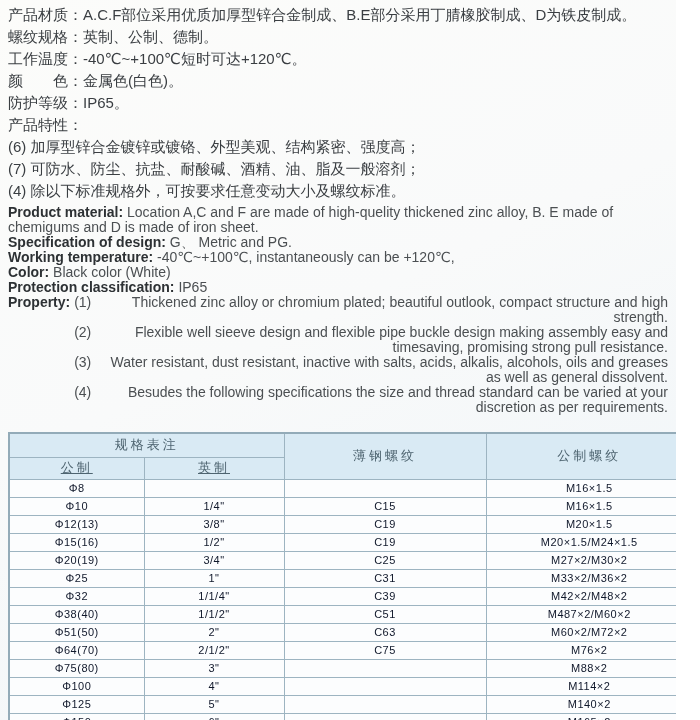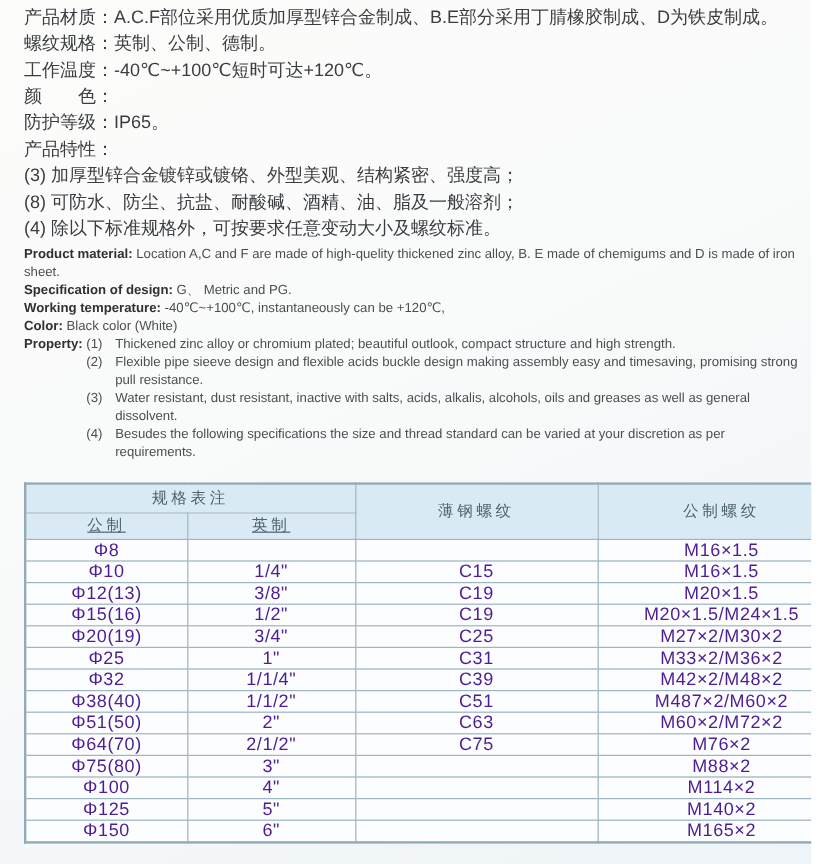--- a/index.html
+++ b/index.html
@@ -2,40 +2,40 @@
 <html><head>
 <meta charset="utf-8">
 <style>
   * { margin:0; padding:0; box-sizing:border-box; }
   html,body { width:700px; }
   body { font-family:"Liberation Sans","DejaVu Sans",sans-serif; }
   .page {
     position:relative;
     width:676px; height:720px;
     background:linear-gradient(155deg,#fcfcfa 0%,#f9fafa 45%,#eef4f8 100%);
-    padding:4px 8px 0 20px;
+    padding:4px 8px 0 8px;
     overflow:hidden;
   }
   
   .cn { font-size:15px; line-height:22px; color:#3a3e42; }
   .cn-line { display:flex; }
   .cn-label { white-space:pre; flex:0 0 auto; }
   .cn-value { white-space:pre-wrap; }
   .cn-prop { display:flex;flex-direction:column; }
   .cn-prop-items { display:flex; flex-direction:column; }
   
-  .en { margin-top:3px; font-size:11px; line-height:15px; color:#4b4f52; }
+  .en { margin-top:3px; font-size:14px; line-height:15px; color:#4b4f52; }
   .en-line { }
   .en-label { font-weight:bold; color:#2d3134; }
   .en-prop { display:flex; }
   .en-prop-label { font-weight:bold; color:#2d3134; white-space:pre; flex:0 0 auto; }
   .en-prop-items { display:flex; flex-direction:column; flex:1 1 auto; }
   .en-prop-item { display:flex; }
   .en-prop-num { flex:0 0 24px; }
-  .en-prop-text { flex:1 1 auto; }
+  .en-prop-text { flex:1 1 auto;text-align:right; }
   
   .tbl-wrap { margin-top:17px; }
   table.spec {
     width:684px;
     border-collapse:collapse;
     table-layout:fixed;
   }
   table.spec th, table.spec td {
     border:1px solid #9db4c1;
     text-align:center;
@@ -47,22 +47,22 @@
   table.spec th {
     background:#d9eaf4;
     color:#4e6470;
     font-size:13px;
     letter-spacing:3px;
     height:24px;
   }
   table.spec tr.sub th { height:22px;text-decoration:underline; }
   table.spec td {
     background:#fcfdfe;
-    color:#4c1d95;
-    font-size:15px;
+    color:#0f172a;
+    font-size:11px;
     letter-spacing:0.5px;
     height:18px;
   }
 </style>
 </head>
 <body>
 
 <div class="page">
 
   <div class="cn">
@@ -74,53 +74,55 @@
         <div class="cn-line">
           <span class="cn-label">螺纹规格：</span>
           <span class="cn-value">英制、公制、德制。</span>
         </div>
         <div class="cn-line">
           <span class="cn-label">工作温度：</span>
           <span class="cn-value">-40℃~+100℃短时可达+120℃。</span>
         </div>
         <div class="cn-line">
           <span class="cn-label">颜　　色：</span>
+          <span class="cn-value">金属色(白色)。</span>
         </div>
         <div class="cn-line">
           <span class="cn-label">防护等级：</span>
           <span class="cn-value">IP65。</span>
         </div>
       </div>
     <div class="cn-prop">
       <span class="cn-label">产品特性：</span>
       <div class="cn-prop-items">
-          <div class="cn-prop-item">(3) 加厚型锌合金镀锌或镀铬、外型美观、结构紧密、强度高；</div>
-          <div class="cn-prop-item">(8) 可防水、防尘、抗盐、耐酸碱、酒精、油、脂及一般溶剂；</div>
+          <div class="cn-prop-item">(6) 加厚型锌合金镀锌或镀铬、外型美观、结构紧密、强度高；</div>
+          <div class="cn-prop-item">(7) 可防水、防尘、抗盐、耐酸碱、酒精、油、脂及一般溶剂；</div>
           <div class="cn-prop-item">(4) 除以下标准规格外，可按要求任意变动大小及螺纹标准。</div>
         </div>
     </div>
   </div>
 
   <div class="en">
     <div>
         <div class="en-line"><span class="en-label">Product material:</span> <span class="en-value">Location A,C and F are  made of high-quelity thickened zinc alloy, B. E made of chemigums and D is made of iron sheet.</span></div>
         <div class="en-line"><span class="en-label">Specification of design:</span> <span class="en-value">G、 Metric and PG.</span></div>
         <div class="en-line"><span class="en-label">Working temperature:</span> <span class="en-value">-40℃~+100℃, instantaneously can be +120℃,</span></div>
         <div class="en-line"><span class="en-label">Color:</span> <span class="en-value">Black color (White)</span></div>
+        <div class="en-line"><span class="en-label">Protection classification:</span> <span class="en-value">IP65</span></div>
       </div>
     <div class="en-prop">
       <span class="en-prop-label">Property: </span>
       <div class="en-prop-items">
           <div class="en-prop-item">
             <span class="en-prop-num">(1)</span>
             <span class="en-prop-text">Thickened zinc alloy or chromium plated; beautiful outlook, compact structure and high strength.</span>
           </div>
           <div class="en-prop-item">
             <span class="en-prop-num">(2)</span>
-            <span class="en-prop-text">Flexible pipe sieeve design and flexible acids buckle design making assembly easy and timesaving, promising strong pull resistance.</span>
+            <span class="en-prop-text">Flexible well sieeve design and flexible pipe buckle design making assembly easy and timesaving, promising strong pull resistance.</span>
           </div>
           <div class="en-prop-item">
             <span class="en-prop-num">(3)</span>
             <span class="en-prop-text">Water resistant, dust resistant, inactive with salts, acids, alkalis, alcohols, oils and greases as well as general dissolvent.</span>
           </div>
           <div class="en-prop-item">
             <span class="en-prop-num">(4)</span>
             <span class="en-prop-text">Besudes the following specifications the size and thread standard can be varied at your  discretion as per requirements.</span>
           </div>
         </div>

